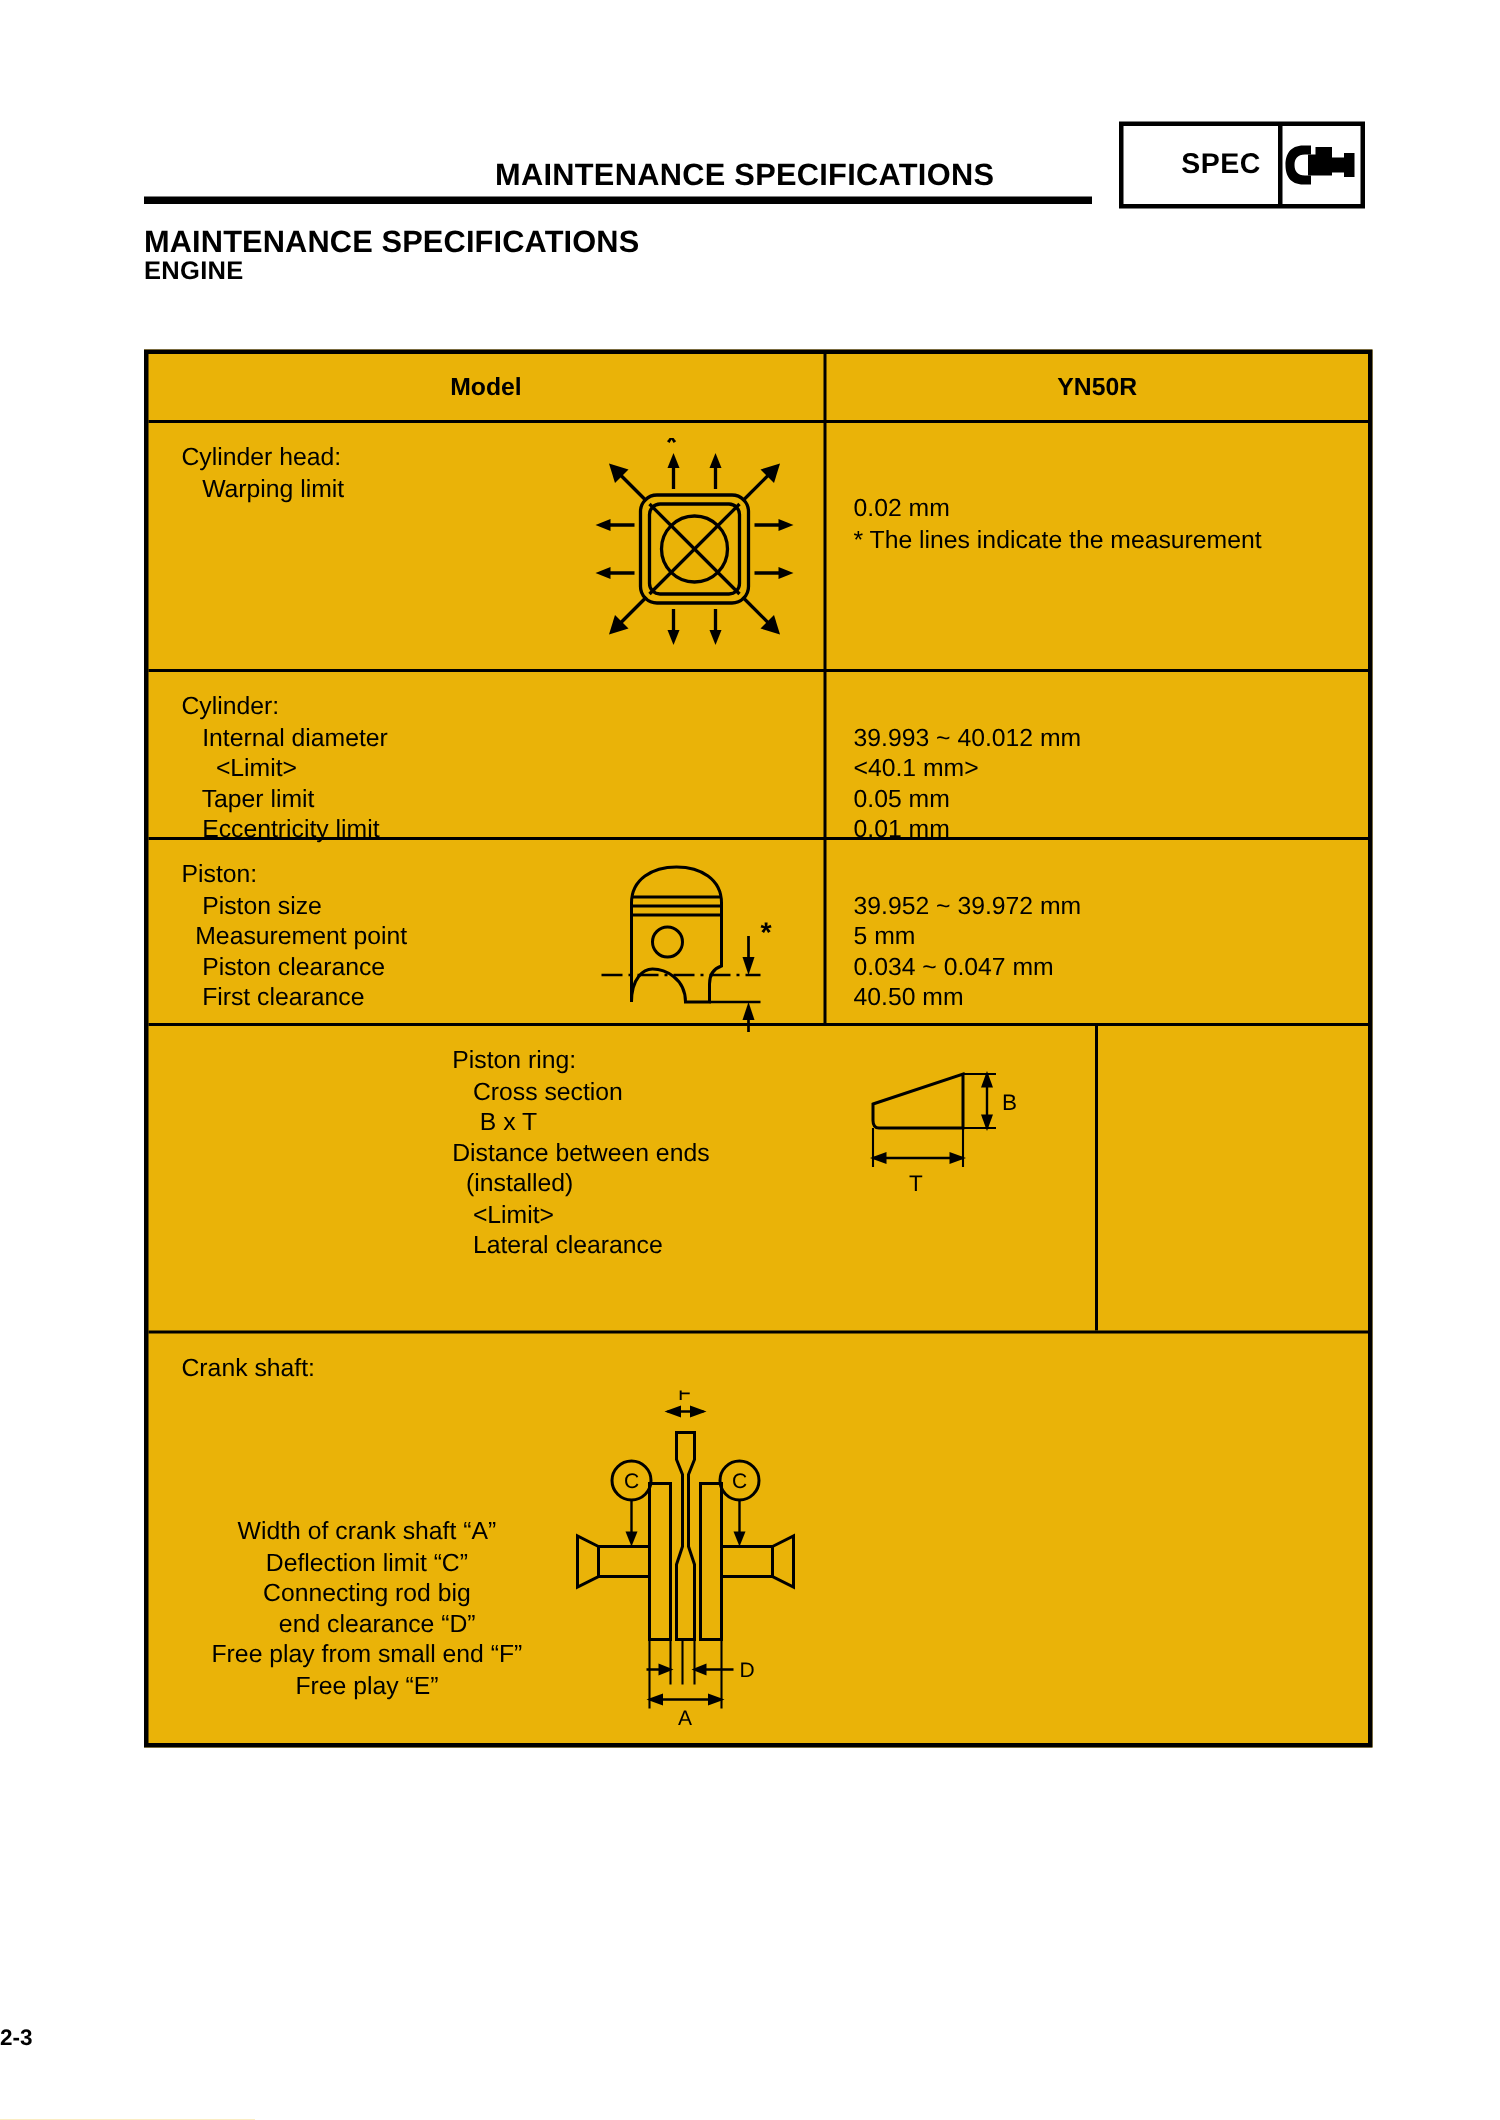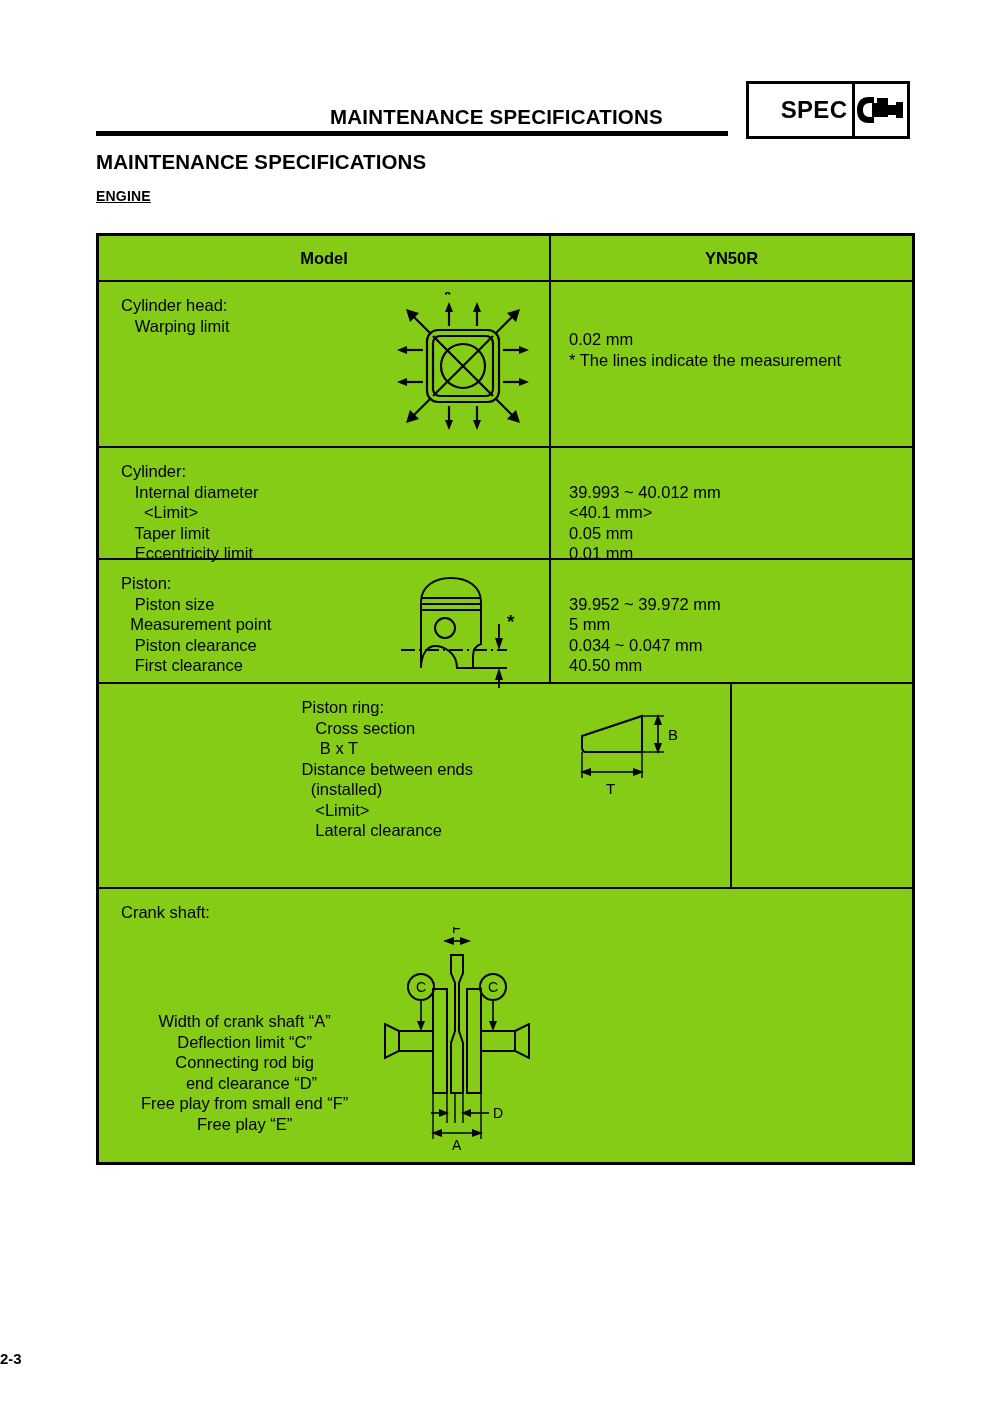--- a/index.html
+++ b/index.html
@@ -50,21 +50,21 @@
     border: 3px solid #000;
     box-sizing: border-box;
     display: flex;
     background: #fff;
   }
   .spec-label {
     width: 96px;
     display: flex;
     align-items: center;
     justify-content: center;
-    font-size: 24px;
+    font-size: 19px;
     font-weight: bold;
     letter-spacing: 0.3px;
     border-right: 3px solid #000;
     box-sizing: border-box;
     margin-left: 27px;
   }
   .spec-icon-cell {
     flex: 1;
     display: flex;
     align-items: center;
@@ -76,36 +76,35 @@
     position: absolute;
     left: 96px;
     top: 150px;
     font-size: 20.5px;
     font-weight: bold;
     letter-spacing: 0.1px;
   }
   .subsection-title {
     position: absolute;
     left: 96px;
-    top: 188px;
-    font-size: 14px;
+    top: 171px;
+    font-size: 17px;
     font-weight: bold;
     letter-spacing: 0.2px;
-    text-decoration: underline;
   }
 
   
   .spec-table {
     position: absolute;
     left: 96px;
     top: 233px;
     width: 819px;
     border: 3px solid #000;
     box-sizing: border-box;
-    background: #84cc16;
+    background: #eab308;
   }
   .trow {
     display: flex;
     border-bottom: 2px solid #000;
     box-sizing: border-box;
   }
   .trow:last-child { border-bottom: none; }
   .tcol-left {
     width: 452px;
     border-right: 2px solid #000;

